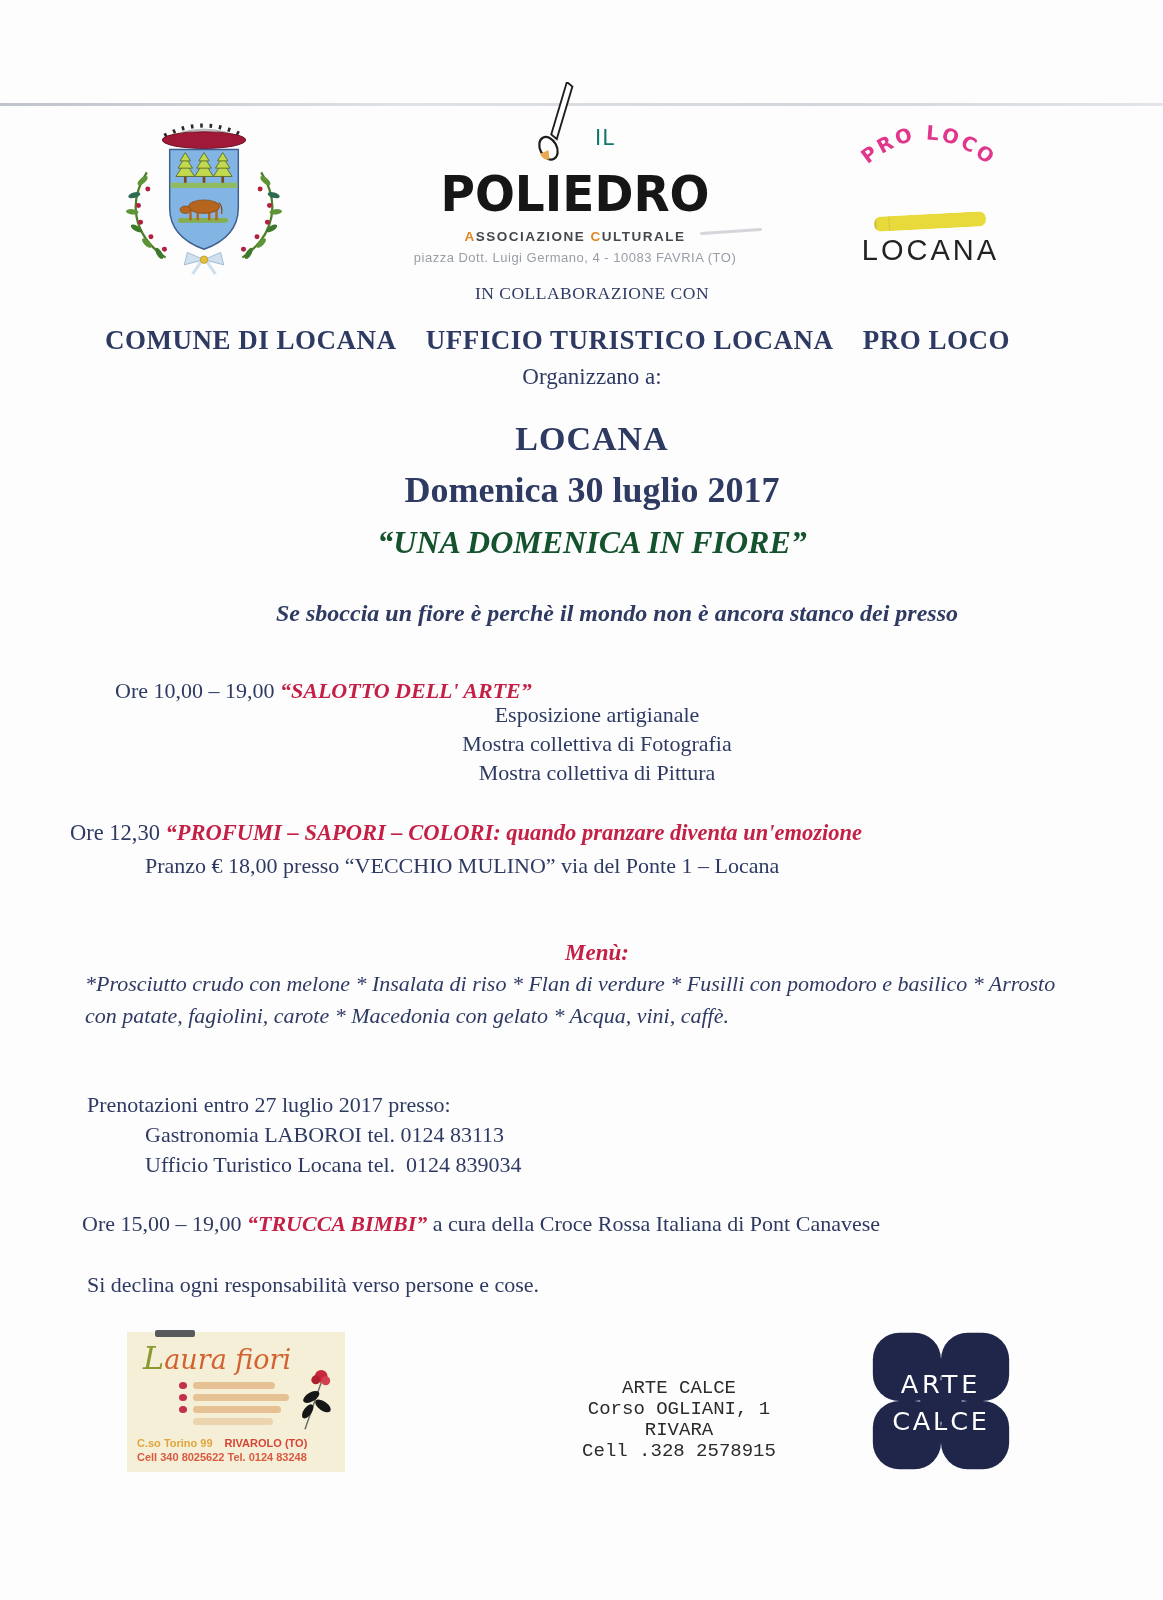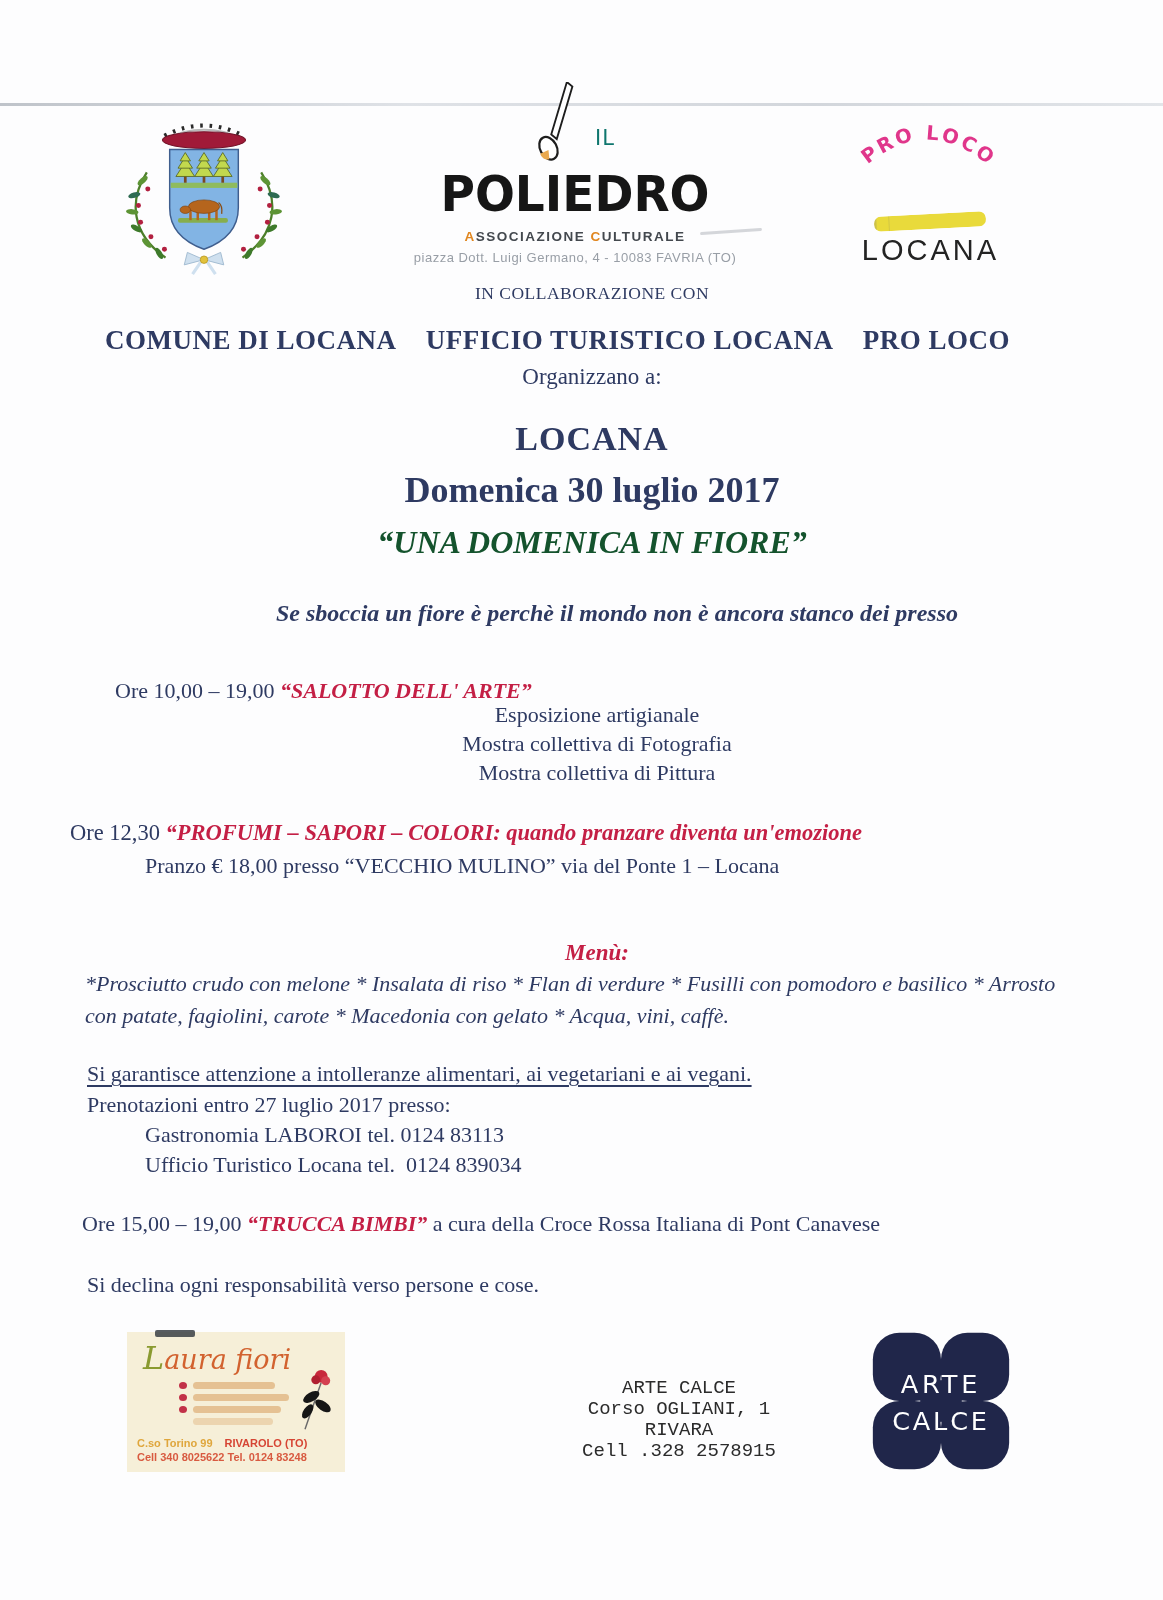--- a/index.html
+++ b/index.html
@@ -213,21 +213,20 @@
   <div class="abs center line s1i2">Mostra collettiva di Pittura</div>
 
   <div class="abs line s2">
     <span>Ore 12,30 </span><span class="redbi">“PROFUMI – SAPORI – COLORI: quando pranzare diventa un'emozione</span>
   </div>
   <div class="abs line s2d0">Pranzo € 18,00 presso “VECCHIO MULINO” via del Ponte 1 – Locana</div>
 
   <div class="abs center menu-h">Menù:</div>
   <div class="abs menu-t">*Prosciutto crudo con melone * Insalata di riso * Flan di verdure * Fusilli con pomodoro e basilico * Arrosto con patate, fagiolini, carote * Macedonia con gelato * Acqua, vini, caffè.</div>
 
-  <div class="abs line guarantee">Si garantisce attenzione a intolleranze alimentari, ai vegetariani e ai vegani.</div>
   <div class="abs line reservation">Prenotazioni entro 27 luglio 2017 presso:</div>
   <div class="abs line contact0">Gastronomia LABOROI tel. 0124 83113</div>
   <div class="abs line contact1">Ufficio Turistico Locana tel.  0124 839034</div>
 
   <div class="abs line trucca">
     <span>Ore 15,00 – 19,00 </span><span class="redbi">“TRUCCA BIMBI”</span><span> a cura della Croce Rossa Italiana di Pont Canavese</span>
   </div>
 
   <div class="abs line disclaimer">Si declina ogni responsabilità verso persone e cose.</div>
 

